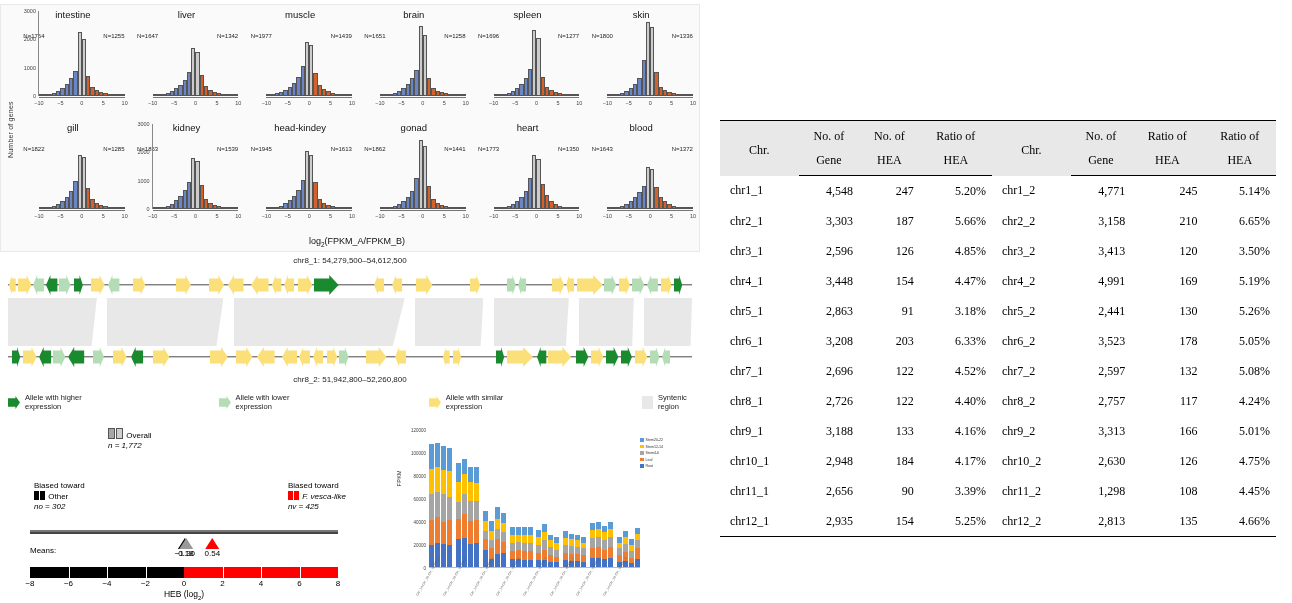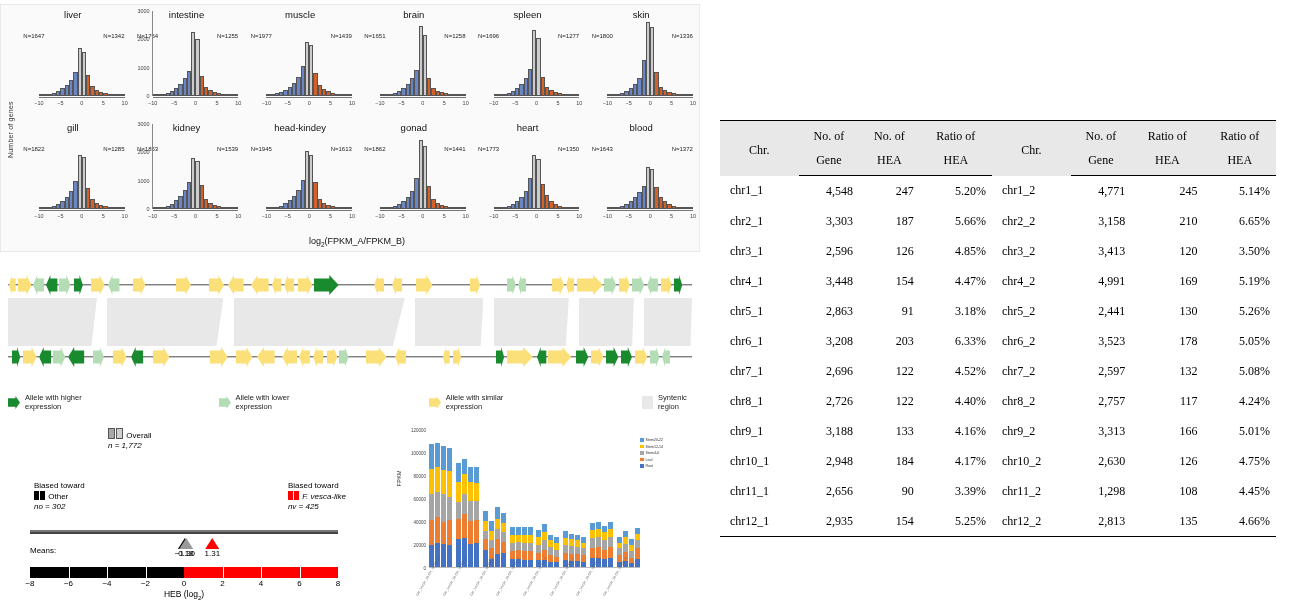--- a/index.html
+++ b/index.html
@@ -127,20 +127,62 @@
 </style>
 </head>
 <body>
 
 <div id="left-column">
 
   <div id="hist-figure">
     <div id="hist-ylabel">Number of genes</div>
     <div id="hist-grid">
         <div class="hpanel">
+          <div class="hp-title">intestine</div>
+          <div class="hp-nleft">N=1764</div>
+          <div class="hp-nright">N=1255</div>
+          <div class="hp-yaxis">
+            <div class="hp-ytick" style="top: 0%;">3000</div>
+            <div class="hp-ytick" style="top: 33.3333%;">2000</div>
+            <div class="hp-ytick" style="top: 66.6667%;">1000</div>
+            <div class="hp-ytick" style="top: 100%;">0</div>
+          </div>
+          <div class="hp-yline"></div>
+          <div class="hp-plot">
+            <div class="hbar" style="height: 1%; background: rgb(107, 134, 196);"></div>
+            <div class="hbar" style="height: 1.83333%; background: rgb(107, 134, 196);"></div>
+            <div class="hbar" style="height: 2.66667%; background: rgb(107, 134, 196);"></div>
+            <div class="hbar" style="height: 4%; background: rgb(107, 134, 196);"></div>
+            <div class="hbar" style="height: 6.33333%; background: rgb(107, 134, 196);"></div>
+            <div class="hbar" style="height: 10%; background: rgb(107, 134, 196);"></div>
+            <div class="hbar" style="height: 14.3333%; background: rgb(107, 134, 196);"></div>
+            <div class="hbar" style="height: 20.6667%; background: rgb(107, 134, 196);"></div>
+            <div class="hbar" style="height: 30%; background: rgb(107, 134, 196);"></div>
+            <div class="hbar" style="height: 75%; background: rgb(204, 204, 204);"></div>
+            <div class="hbar" style="height: 67.3333%; background: rgb(204, 204, 204);"></div>
+            <div class="hbar" style="height: 23.3333%; background: rgb(212, 96, 42);"></div>
+            <div class="hbar" style="height: 11%; background: rgb(212, 96, 42);"></div>
+            <div class="hbar" style="height: 6.66667%; background: rgb(212, 96, 42);"></div>
+            <div class="hbar" style="height: 4.66667%; background: rgb(212, 96, 42);"></div>
+            <div class="hbar" style="height: 3.33333%; background: rgb(212, 96, 42);"></div>
+            <div class="hbar" style="height: 2.33333%; background: rgb(212, 96, 42);"></div>
+            <div class="hbar" style="height: 1.66667%; background: rgb(212, 96, 42);"></div>
+            <div class="hbar" style="height: 1.16667%; background: rgb(212, 96, 42);"></div>
+            <div class="hbar" style="height: 0.833333%; background: rgb(212, 96, 42);"></div>
+          </div>
+          <div class="hp-xaxis"></div>
+          <div class="hp-xticks">
+            <div class="hp-xtick" style="left: 0%;">−10</div>
+            <div class="hp-xtick" style="left: 25%;">−5</div>
+            <div class="hp-xtick" style="left: 50%;">0</div>
+            <div class="hp-xtick" style="left: 75%;">5</div>
+            <div class="hp-xtick" style="left: 100%;">10</div>
+          </div>
+        </div>
+        <div class="hpanel">
           <div class="hp-title">liver</div>
           <div class="hp-nleft">N=1647</div>
           <div class="hp-nright">N=1342</div>
           <div class="hp-plot">
             <div class="hbar" style="height: 1%; background: rgb(107, 134, 196);"></div>
             <div class="hbar" style="height: 1.66667%; background: rgb(107, 134, 196);"></div>
             <div class="hbar" style="height: 2.5%; background: rgb(107, 134, 196);"></div>
             <div class="hbar" style="height: 3.66667%; background: rgb(107, 134, 196);"></div>
             <div class="hbar" style="height: 5.83333%; background: rgb(107, 134, 196);"></div>
             <div class="hbar" style="height: 9%; background: rgb(107, 134, 196);"></div>
@@ -151,62 +193,20 @@
             <div class="hbar" style="height: 52%; background: rgb(204, 204, 204);"></div>
             <div class="hbar" style="height: 24.6667%; background: rgb(212, 96, 42);"></div>
             <div class="hbar" style="height: 11.6667%; background: rgb(212, 96, 42);"></div>
             <div class="hbar" style="height: 7%; background: rgb(212, 96, 42);"></div>
             <div class="hbar" style="height: 5%; background: rgb(212, 96, 42);"></div>
             <div class="hbar" style="height: 3.5%; background: rgb(212, 96, 42);"></div>
             <div class="hbar" style="height: 2.5%; background: rgb(212, 96, 42);"></div>
             <div class="hbar" style="height: 1.73333%; background: rgb(212, 96, 42);"></div>
             <div class="hbar" style="height: 1.2%; background: rgb(212, 96, 42);"></div>
             <div class="hbar" style="height: 0.866667%; background: rgb(212, 96, 42);"></div>
-          </div>
-          <div class="hp-xaxis"></div>
-          <div class="hp-xticks">
-            <div class="hp-xtick" style="left: 0%;">−10</div>
-            <div class="hp-xtick" style="left: 25%;">−5</div>
-            <div class="hp-xtick" style="left: 50%;">0</div>
-            <div class="hp-xtick" style="left: 75%;">5</div>
-            <div class="hp-xtick" style="left: 100%;">10</div>
-          </div>
-        </div>
-        <div class="hpanel">
-          <div class="hp-title">intestine</div>
-          <div class="hp-nleft">N=1764</div>
-          <div class="hp-nright">N=1255</div>
-          <div class="hp-yaxis">
-            <div class="hp-ytick" style="top: 0%;">3000</div>
-            <div class="hp-ytick" style="top: 33.3333%;">2000</div>
-            <div class="hp-ytick" style="top: 66.6667%;">1000</div>
-            <div class="hp-ytick" style="top: 100%;">0</div>
-          </div>
-          <div class="hp-yline"></div>
-          <div class="hp-plot">
-            <div class="hbar" style="height: 1%; background: rgb(107, 134, 196);"></div>
-            <div class="hbar" style="height: 1.83333%; background: rgb(107, 134, 196);"></div>
-            <div class="hbar" style="height: 2.66667%; background: rgb(107, 134, 196);"></div>
-            <div class="hbar" style="height: 4%; background: rgb(107, 134, 196);"></div>
-            <div class="hbar" style="height: 6.33333%; background: rgb(107, 134, 196);"></div>
-            <div class="hbar" style="height: 10%; background: rgb(107, 134, 196);"></div>
-            <div class="hbar" style="height: 14.3333%; background: rgb(107, 134, 196);"></div>
-            <div class="hbar" style="height: 20.6667%; background: rgb(107, 134, 196);"></div>
-            <div class="hbar" style="height: 30%; background: rgb(107, 134, 196);"></div>
-            <div class="hbar" style="height: 75%; background: rgb(204, 204, 204);"></div>
-            <div class="hbar" style="height: 67.3333%; background: rgb(204, 204, 204);"></div>
-            <div class="hbar" style="height: 23.3333%; background: rgb(212, 96, 42);"></div>
-            <div class="hbar" style="height: 11%; background: rgb(212, 96, 42);"></div>
-            <div class="hbar" style="height: 6.66667%; background: rgb(212, 96, 42);"></div>
-            <div class="hbar" style="height: 4.66667%; background: rgb(212, 96, 42);"></div>
-            <div class="hbar" style="height: 3.33333%; background: rgb(212, 96, 42);"></div>
-            <div class="hbar" style="height: 2.33333%; background: rgb(212, 96, 42);"></div>
-            <div class="hbar" style="height: 1.66667%; background: rgb(212, 96, 42);"></div>
-            <div class="hbar" style="height: 1.16667%; background: rgb(212, 96, 42);"></div>
-            <div class="hbar" style="height: 0.833333%; background: rgb(212, 96, 42);"></div>
           </div>
           <div class="hp-xaxis"></div>
           <div class="hp-xticks">
             <div class="hp-xtick" style="left: 0%;">−10</div>
             <div class="hp-xtick" style="left: 25%;">−5</div>
             <div class="hp-xtick" style="left: 50%;">0</div>
             <div class="hp-xtick" style="left: 75%;">5</div>
             <div class="hp-xtick" style="left: 100%;">10</div>
           </div>
         </div>
@@ -567,20 +567,21 @@
             <div class="hp-xtick" style="left: 100%;">10</div>
           </div>
         </div>
       </div>
     <div id="hist-xlabel">
       <span>log</span><sub>2</sub><span>(FPKM_A/FPKM_B)</span>
     </div>
   </div>
 
   <div id="synteny">
+    <div class="syn-title" id="syn-title-top">chr8_1: 54,279,500–54,612,500</div>
     <div class="syn-track" id="syn-track-top">
       <div class="syn-line"></div>
     <div class="gene rev" style="left: 0.2%; width: 1%;"><svg viewBox="0 0 100 100" preserveAspectRatio="none" width="100%" height="100%">
             <path d="M0,18 L62,18 L62,0 L100,50 L62,100 L62,82 L0,82 Z" fill="#fbe07a"></path>
           </svg></div>
         <div class="gene" style="left: 1.4%; width: 2%;"><svg viewBox="0 0 100 100" preserveAspectRatio="none" width="100%" height="100%">
             <path d="M0,18 L62,18 L62,0 L100,50 L62,100 L62,82 L0,82 Z" fill="#fbe07a"></path>
           </svg></div>
         <div class="gene rev" style="left: 3.7%; width: 1.6%;"><svg viewBox="0 0 100 100" preserveAspectRatio="none" width="100%" height="100%">
             <path d="M0,18 L62,18 L62,0 L100,50 L62,100 L62,82 L0,82 Z" fill="#b5ddb5"></path>
@@ -774,20 +775,21 @@
         <div class="gene" style="left: 91.6%; width: 1.8%;"><svg viewBox="0 0 100 100" preserveAspectRatio="none" width="100%" height="100%">
             <path d="M0,18 L62,18 L62,0 L100,50 L62,100 L62,82 L0,82 Z" fill="#fbe07a"></path>
           </svg></div>
         <div class="gene" style="left: 93.8%; width: 1.4%;"><svg viewBox="0 0 100 100" preserveAspectRatio="none" width="100%" height="100%">
             <path d="M0,18 L62,18 L62,0 L100,50 L62,100 L62,82 L0,82 Z" fill="#b5ddb5"></path>
           </svg></div>
         <div class="gene rev" style="left: 95.6%; width: 1.2%;"><svg viewBox="0 0 100 100" preserveAspectRatio="none" width="100%" height="100%">
             <path d="M0,18 L62,18 L62,0 L100,50 L62,100 L62,82 L0,82 Z" fill="#b5ddb5"></path>
           </svg></div>
       </div>
+    <div class="syn-title" id="syn-title-bot">chr8_2: 51,942,800–52,260,800</div>
   </div>
 
   <div id="syn-legend">
       <div class="lg-item">
         <span class="lg-arrow"><svg viewBox="0 0 100 100" preserveAspectRatio="none" width="100%" height="100%">
             <path d="M0,18 L62,18 L62,0 L100,50 L62,100 L62,82 L0,82 Z" fill="#1a8a2e"></path>
           </svg></span>
         <span>Allele with higher expression</span>
       </div>
       <div class="lg-item" style="margin-left: 118px;">
@@ -931,21 +933,21 @@
     <div class="mean-mark" style="left: 41.5%; margin-left: 32px;">
           <div class="tri" style="border-bottom: 11px solid rgb(0, 0, 0);"></div>
           <div class="mean-val">−1.30</div>
         </div>
         <div class="mean-mark" style="left: 51.5%;">
           <div class="tri" style="border-bottom: 11px solid rgb(153, 153, 153);"></div>
           <div class="mean-val">0.18</div>
         </div>
         <div class="mean-mark" style="left: 59.5%;">
           <div class="tri" style="border-bottom: 11px solid rgb(255, 0, 0);"></div>
-          <div class="mean-val">1.31</div>
+          <div class="mean-val">0.54</div>
         </div>
       </div>
 
     <div id="heb-scalebar">
       <div class="sb-neg"></div>
       <div class="sb-pos"></div>
     <div class="sb-tick" style="left: 12.5%;"></div>
         <div class="sb-tick" style="left: 25%;"></div>
         <div class="sb-tick" style="left: 37.5%;"></div>
         <div class="sb-tick" style="left: 62.5%;"></div>

